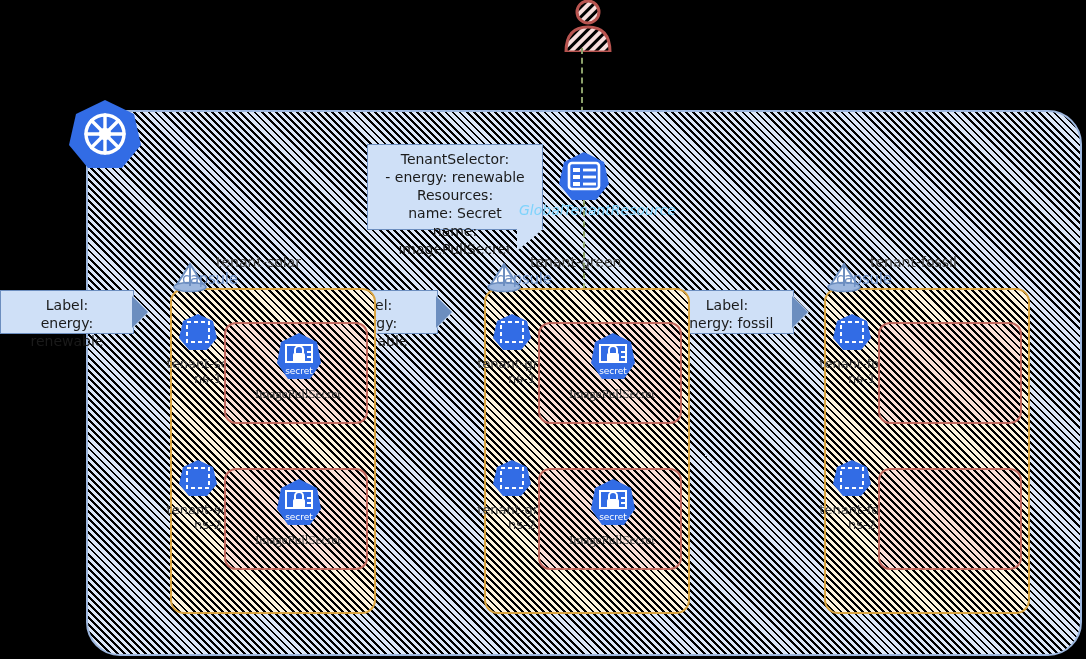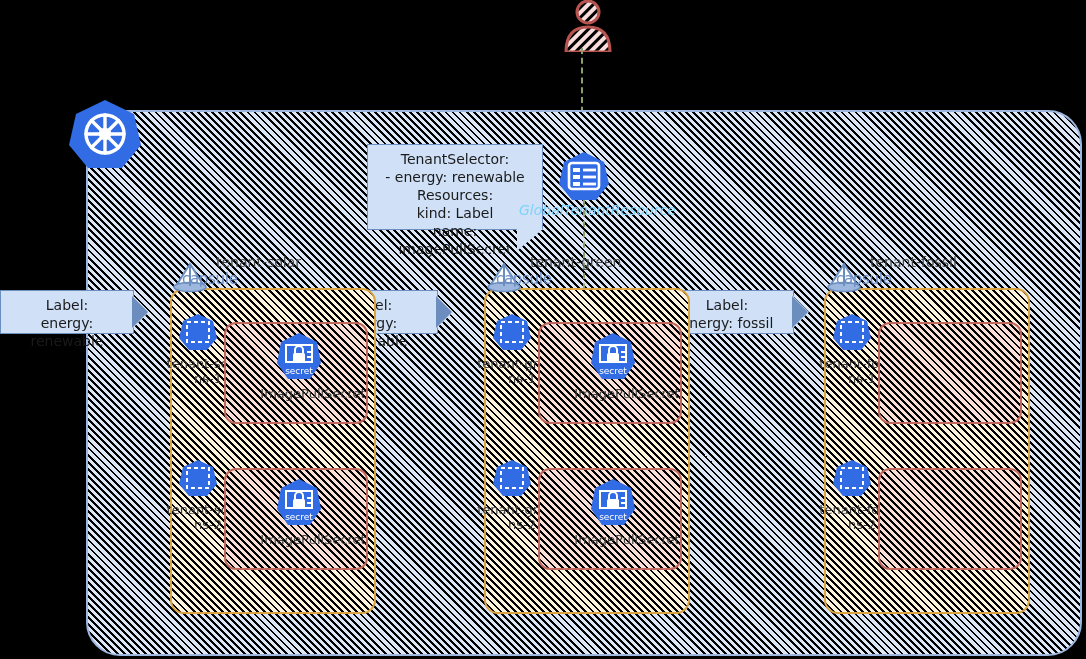--- a/index.html
+++ b/index.html
@@ -63,22 +63,22 @@
     font-size:13px;color:#3b3b3b;line-height:15px;
   }
   .ns-box{
     position:absolute;left:54px;top:10px;width:144px;height:102px;
     border:2px solid #c0685e;border-radius:12px;box-sizing:border-box;
   }
   .secret-icon{
     position:absolute;left:48px;top:8px;width:50px;height:50px;
   }
   .secret-label{
-    position:absolute;left:15px;top:62px;width:144px;text-align:center;
-    font-size:13px;color:#3b3b3b;
+    position:absolute;left:0;top:62px;width:144px;text-align:center;
+    font-size:13px;color:#3b3b3b;font-family:Liberation Serif, serif;
   }
 
   
   .callout{
     position:absolute;background:#cfe0f7;border:1px solid #6c8ebf;
     box-sizing:border-box;font-size:14px;color:#1a1a1a;text-align:center;
     line-height:18px;padding:5px 6px;
   }
   .callout .arrowtip{
     position:absolute;right:-16px;top:50%;transform:translateY(-50%);
@@ -155,21 +155,21 @@
         <line x1="50.5" y1="23.5" x2="40.5" y2="33.5"></line>
         <line x1="33.5" y1="40.5" x2="23.5" y2="50.5"></line>
       </g>
     </svg>
   </div>
 
   <div id="selector-callout" class="callout">
     <div>TenantSelector:</div>
     <div>- energy: renewable</div>
     <div>Resources:</div>
-    <div>kind: Label</div>
+    <div>name: Secret</div>
     <div>name: imagePullSecret</div>
     <div class="tip2"></div>
   </div>
 
   <div id="globalres-icon">
     <svg viewBox="0 0 52 52" width="52" height="52">
       <polygon points="26,2 46,12 51,34 38,50 14,50 1,34 6,12" fill="#326ce5"></polygon>
       <rect x="11" y="13" width="30" height="26" rx="3" fill="none" stroke="#fff" stroke-width="2.6"></rect>
       <g fill="#fff">
         <rect x="15" y="18" width="7" height="4"></rect>

